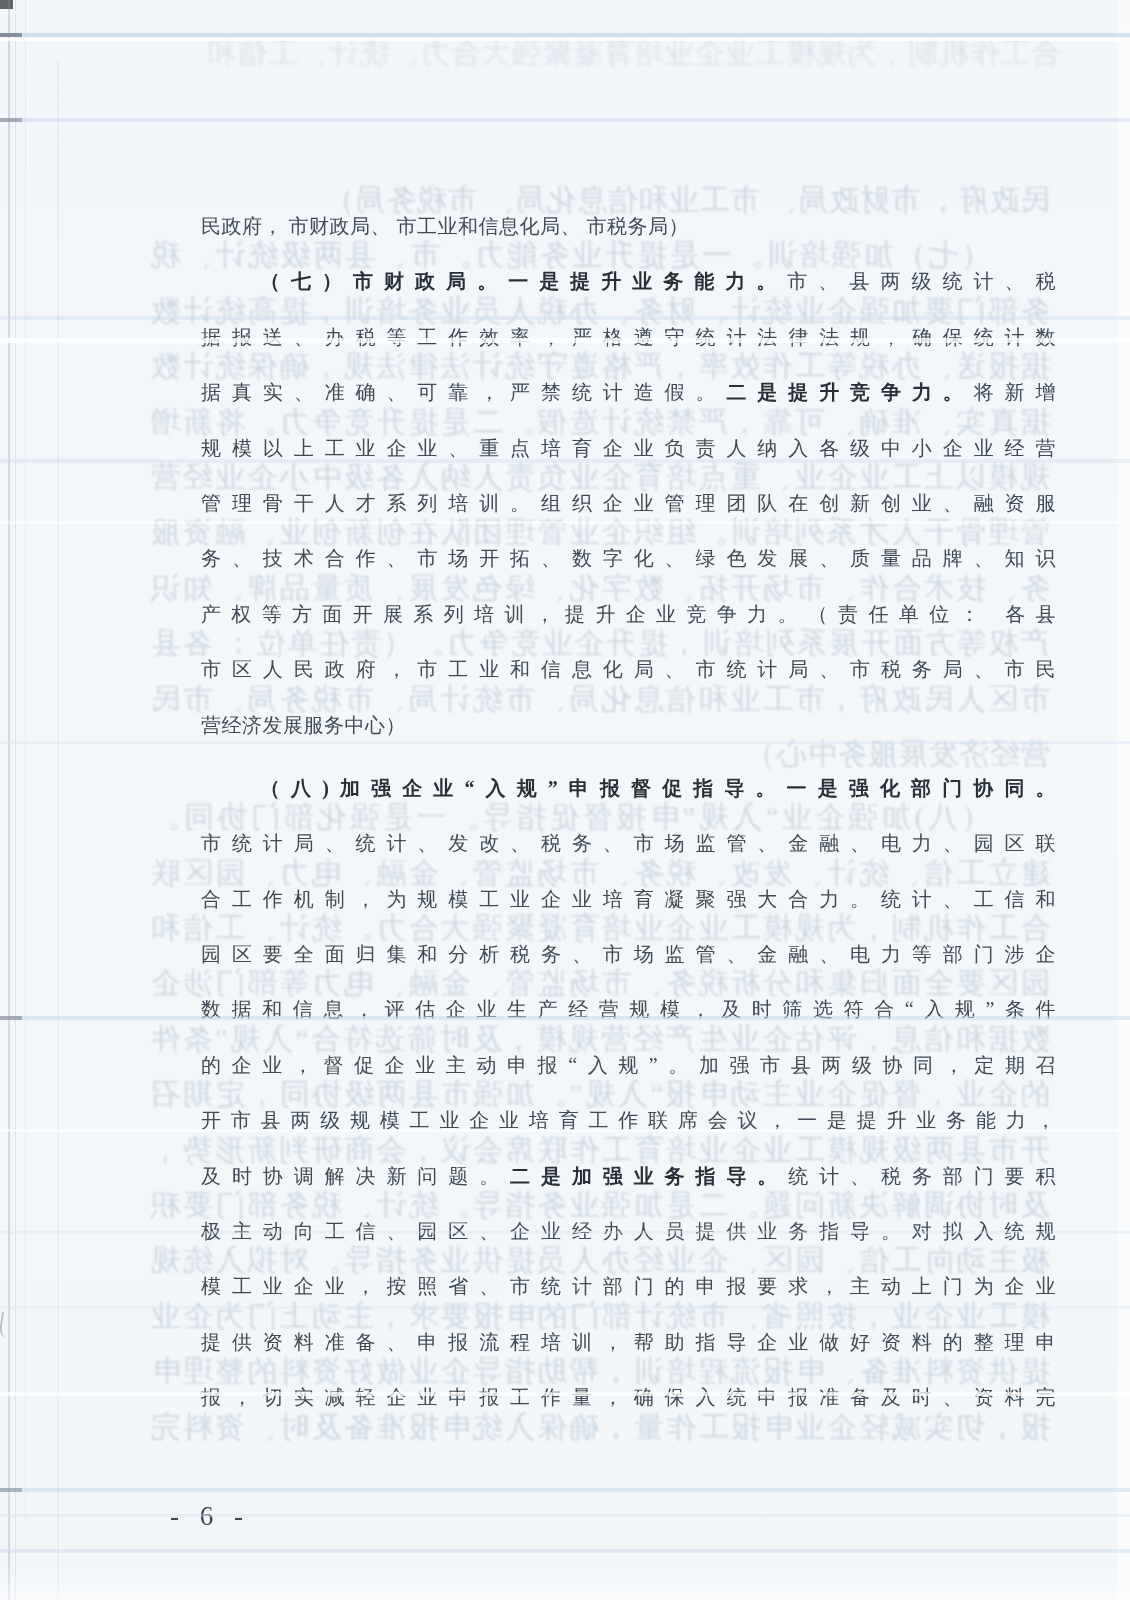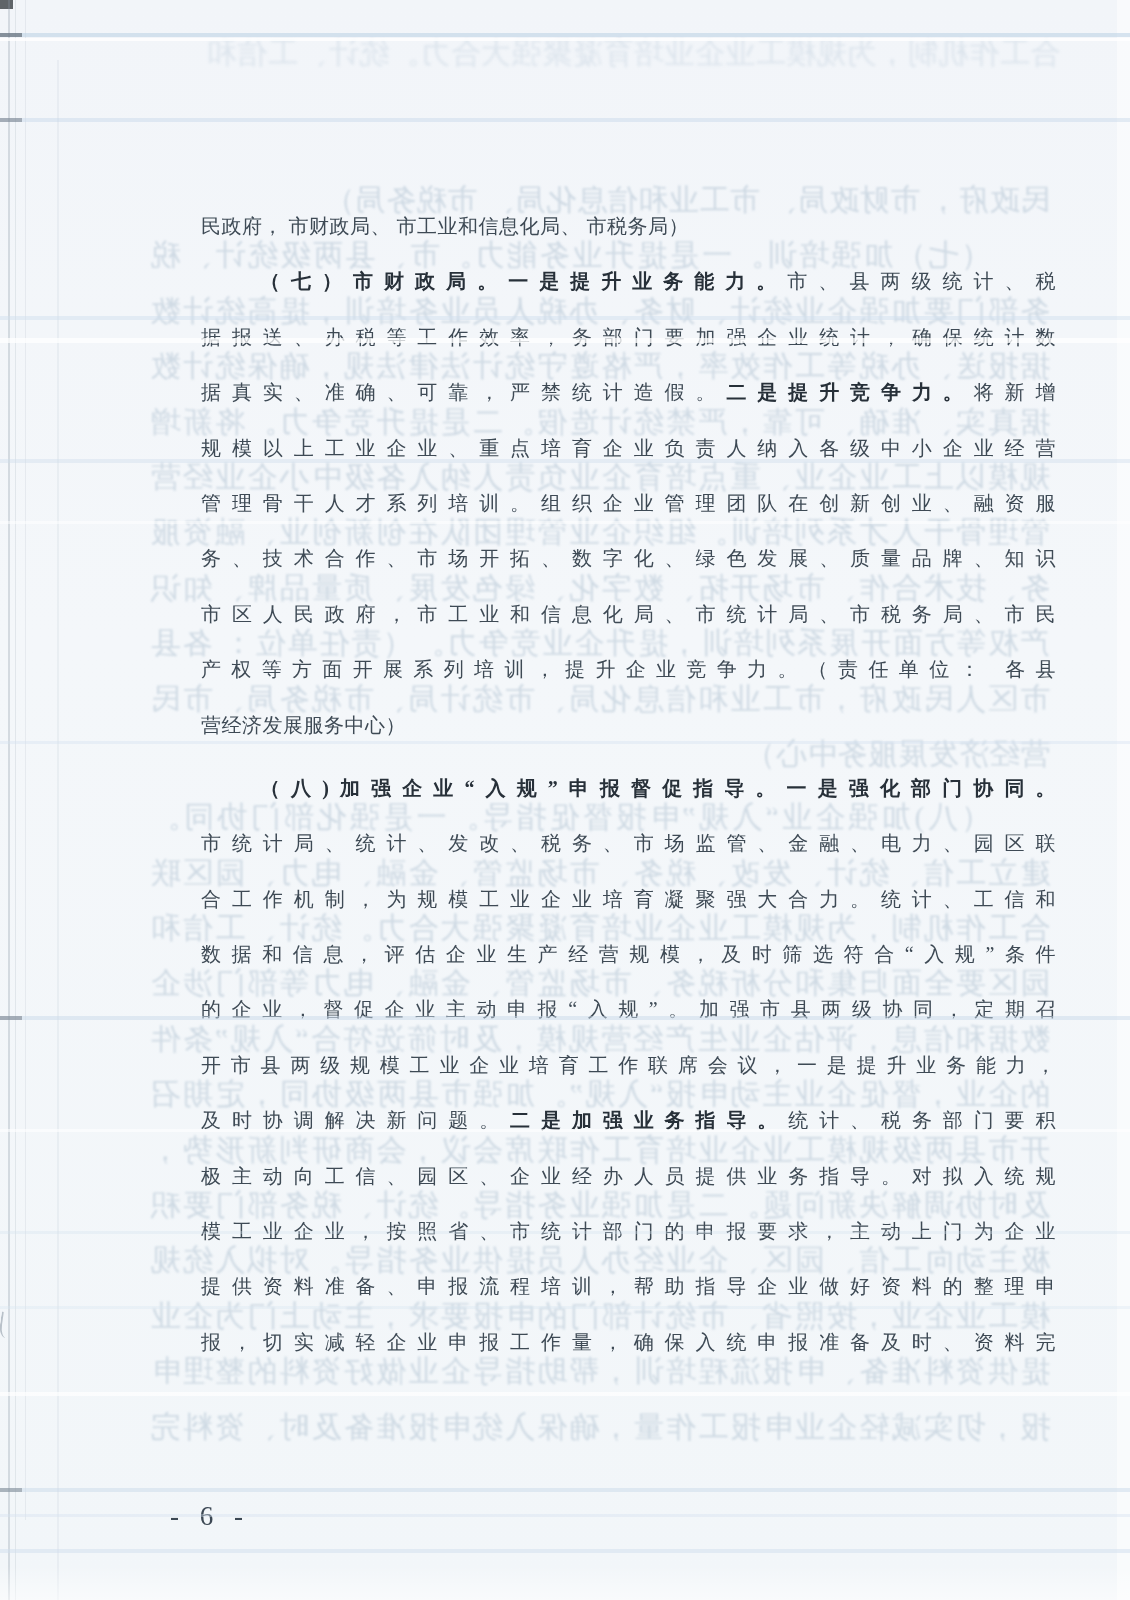--- a/index.html
+++ b/index.html
@@ -102,31 +102,32 @@
       <div class="line j"><span class="seg">及时协调解决新问题。</span><span class="seg bold">二是加强业务指导。</span><span class="seg">统计、税务部门要积</span></div>
       <div class="line j"><span class="seg">极主动向工信、园区、企业经办人员提供业务指导。对拟入统规</span></div>
       <div class="line j"><span class="seg">模工业企业，按照省、市统计部门的申报要求，主动上门为企业</span></div>
       <div class="line j"><span class="seg">提供资料准备、申报流程培训，帮助指导企业做好资料的整理申</span></div>
       <div class="line j"><span class="seg">报，切实减轻企业申报工作量，确保入统申报准备及时、资料完</span></div>
     </div>
 
   <div class="text-layer" id="text-layer">
       <div class="line"><span class="seg">民政府， 市财政局、 市工业和信息化局、 市税务局）</span></div>
       <div class="line j ind"><span class="seg bold">（七）市财政局。一是提升业务能力。</span><span class="seg">市、县两级统计、税</span></div>
-      <div class="line j"><span class="seg">据报送、办税等工作效率，务部门要加强企业统计，确保统计数</span></div>
+      <div class="line j"><span class="seg">据报送、办税等工作效率，严格遵守统计法律法规，确保统计数</span></div>
       <div class="line j"><span class="seg">据真实、准确、可靠，严禁统计造假。</span><span class="seg bold">二是提升竞争力。</span><span class="seg">将新增</span></div>
       <div class="line j"><span class="seg">规模以上工业企业、重点培育企业负责人纳入各级中小企业经营</span></div>
       <div class="line j"><span class="seg">管理骨干人才系列培训。组织企业管理团队在创新创业、融资服</span></div>
       <div class="line j"><span class="seg">务、技术合作、市场开拓、数字化、绿色发展、质量品牌、知识</span></div>
+      <div class="line j"><span class="seg">产权等方面开展系列培训，提升企业竞争力。（责任单位： 各县</span></div>
       <div class="line j"><span class="seg">市区人民政府，市工业和信息化局、市统计局、市税务局、市民</span></div>
-      <div class="line j"><span class="seg">产权等方面开展系列培训，提升企业竞争力。（责任单位： 各县</span></div>
       <div class="line"><span class="seg">营经济发展服务中心）</span></div>
       <div class="line j ind gap"><span class="seg bold">（八)加强企业“入规”申报督促指导。一是强化部门协同。</span></div>
       <div class="line j"><span class="seg">市统计局、统计、发改、税务、市场监管、金融、电力、园区联</span></div>
       <div class="line j"><span class="seg">合工作机制，为规模工业企业培育凝聚强大合力。统计、工信和</span></div>
+      <div class="line j"><span class="seg">园区要全面归集和分析税务、市场监管、金融、电力等部门涉企</span></div>
       <div class="line j"><span class="seg">数据和信息，评估企业生产经营规模，及时筛选符合“入规”条件</span></div>
       <div class="line j"><span class="seg">的企业，督促企业主动申报“入规”。加强市县两级协同，定期召</span></div>
       <div class="line j"><span class="seg">开市县两级规模工业企业培育工作联席会议，一是提升业务能力，</span></div>
       <div class="line j"><span class="seg">及时协调解决新问题。</span><span class="seg bold">二是加强业务指导。</span><span class="seg">统计、税务部门要积</span></div>
       <div class="line j"><span class="seg">极主动向工信、园区、企业经办人员提供业务指导。对拟入统规</span></div>
       <div class="line j"><span class="seg">模工业企业，按照省、市统计部门的申报要求，主动上门为企业</span></div>
       <div class="line j"><span class="seg">提供资料准备、申报流程培训，帮助指导企业做好资料的整理申</span></div>
       <div class="line j"><span class="seg">报，切实减轻企业申报工作量，确保入统申报准备及时、资料完</span></div>
     </div>
 

